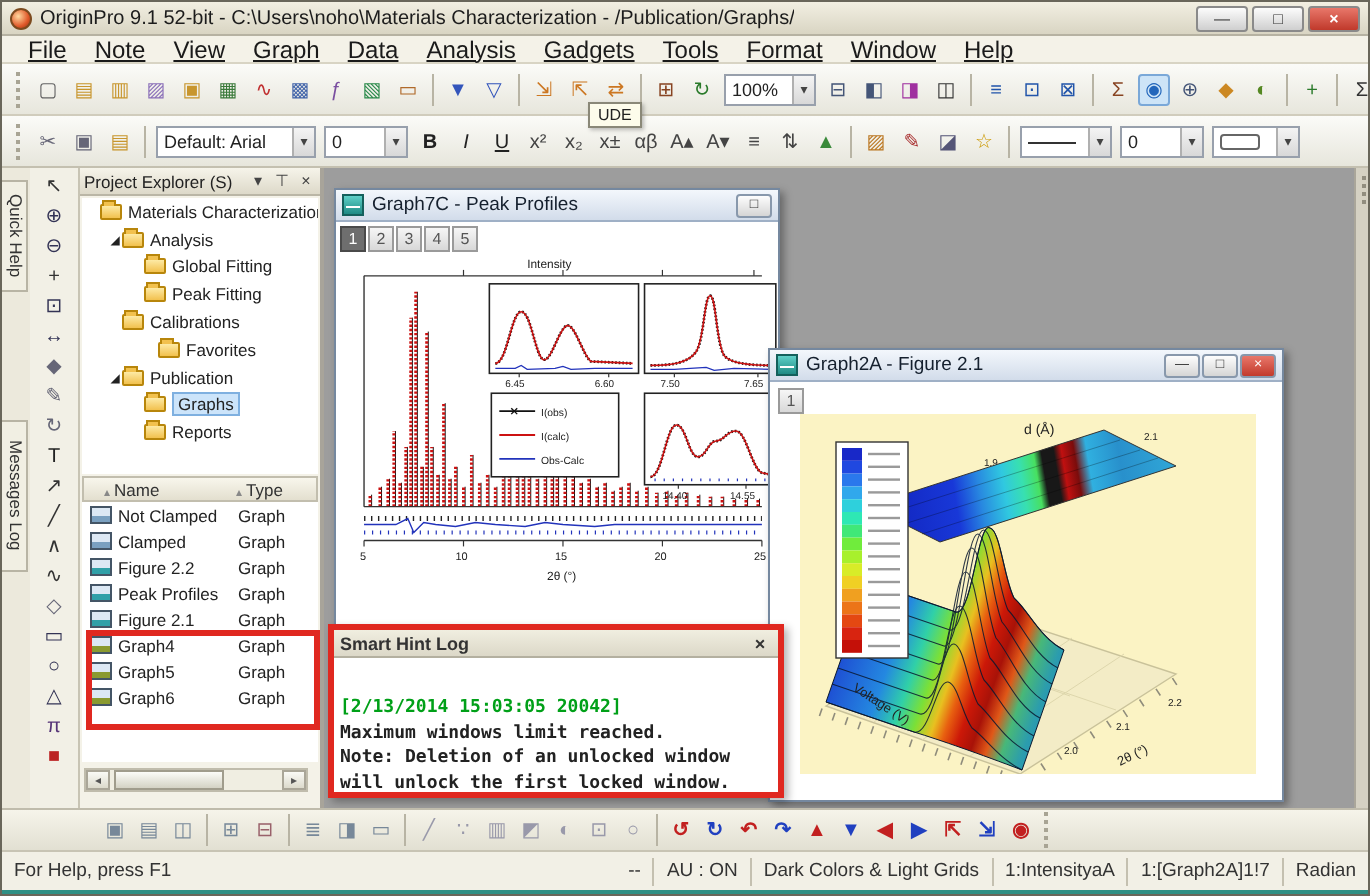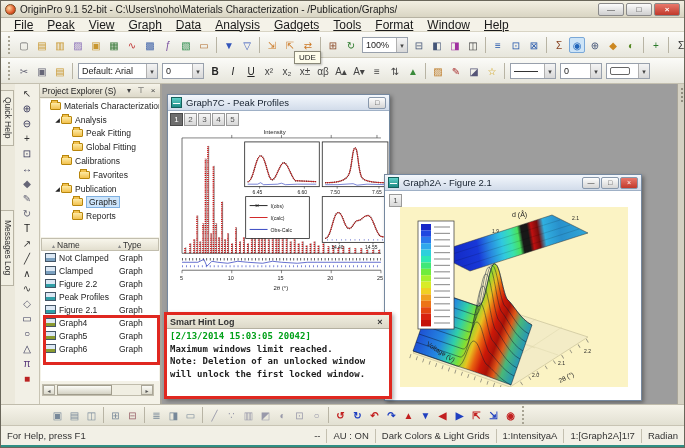--- a/index.html
+++ b/index.html
@@ -99,21 +99,21 @@
     font-size:8px; line-height:12px; text-align:center; color:#555; }
   .gtab.on { background:#6e6e6e; color:#fff; border-color:#4a4a4a; }
   .plot7c { position:absolute; left:0; top:31px; width:221px; height:186px; background:#fff; }
 
   .hintwin { position:absolute; left:2px; top:228px; width:228px; height:87px; z-index:3;
     background:#fff; border:3px solid #e02820; box-shadow:2px 2px 4px rgba(0,0,0,.3); }
   .hint-title { height:14px; background:linear-gradient(#f0eee0,#dcd8c8); border-bottom:1px solid #b4b0a0;
     display:flex; align-items:center; font-size:9px; font-weight:bold; color:#333; padding:0 3px; }
   .hint-x { margin-left:auto; font-size:9px; font-weight:bold; color:#333; width:12px; text-align:center; }
   .hint-body { padding:1px 3px; font-family:"DejaVu Sans Mono",monospace; font-size:9px; font-weight:bold; line-height:12.5px; }
-  .hint-ts { color:#00a018; }
+  .hint-ts { color:#00a018;margin-top:18px; }
 
   .win2a { left:222px; top:90px; width:258px; height:227px; z-index:2; }
   .tab2a { position:absolute; left:4px; top:19px; }
   .plot2a-svg { position:absolute; left:14px; top:32px; }
 
   .redbox { position:absolute; border:3px solid #e02820; z-index:50; }
   .redbox.pe-box { left:42px; top:314px; width:117px; height:50px; }
 
   
   .btoolbar { position:absolute; left:0; top:403px; width:100%; height:21px;
@@ -139,21 +139,21 @@
     <span class="title-text">OriginPro 9.1 52-bit - C:\Users\noho\Materials Characterization - /Publication/Graphs/</span>
     <span class="win-btns">
       <span class="wbtn">—</span>
       <span class="wbtn">□</span>
       <span class="wbtn close">×</span>
     </span>
   </div>
 
   <div class="menubar">
     <span class="menu-item">File</span>
-    <span class="menu-item">Peak</span>
+    <span class="menu-item">Note</span>
     <span class="menu-item">View</span>
     <span class="menu-item">Graph</span>
     <span class="menu-item">Data</span>
     <span class="menu-item">Analysis</span>
     <span class="menu-item">Gadgets</span>
     <span class="menu-item">Tools</span>
     <span class="menu-item">Format</span>
     <span class="menu-item">Window</span>
     <span class="menu-item">Help</span>
   </div>
@@ -303,26 +303,26 @@
             <span class="lbl">Materials Characterization</span>
           </div>
           <div class="pe-row" style="padding-left: 13px;">
             <span class="arrow">◢</span>
             <span class="fold"></span>
             <span class="lbl">Analysis</span>
           </div>
           <div class="pe-row" style="padding-left: 24px;">
             <span class="arrow"></span>
             <span class="fold"></span>
-            <span class="lbl">Peak Fitting</span>
+            <span class="lbl">Global Fitting</span>
           </div>
           <div class="pe-row" style="padding-left: 24px;">
             <span class="arrow"></span>
             <span class="fold"></span>
-            <span class="lbl">Global Fitting</span>
+            <span class="lbl">Peak Fitting</span>
           </div>
           <div class="pe-row" style="padding-left: 13px;">
             <span class="arrow"></span>
             <span class="fold"></span>
             <span class="lbl">Calibrations</span>
           </div>
           <div class="pe-row" style="padding-left: 31px;">
             <span class="arrow"></span>
             <span class="fold"></span>
             <span class="lbl">Favorites</span>

